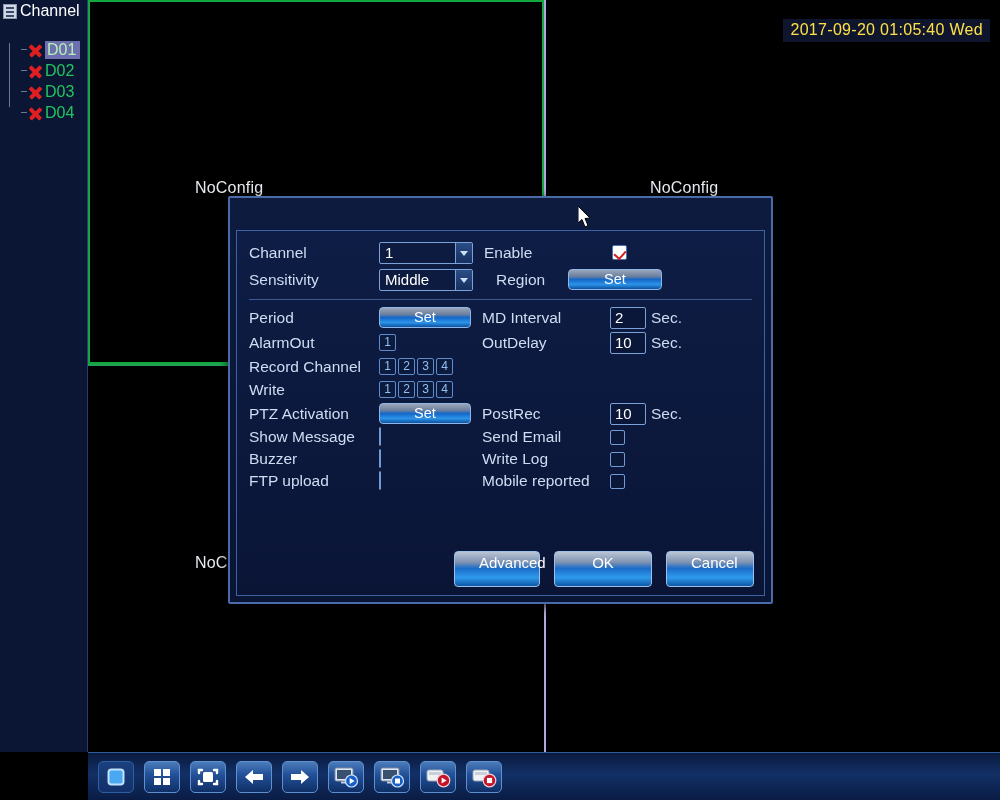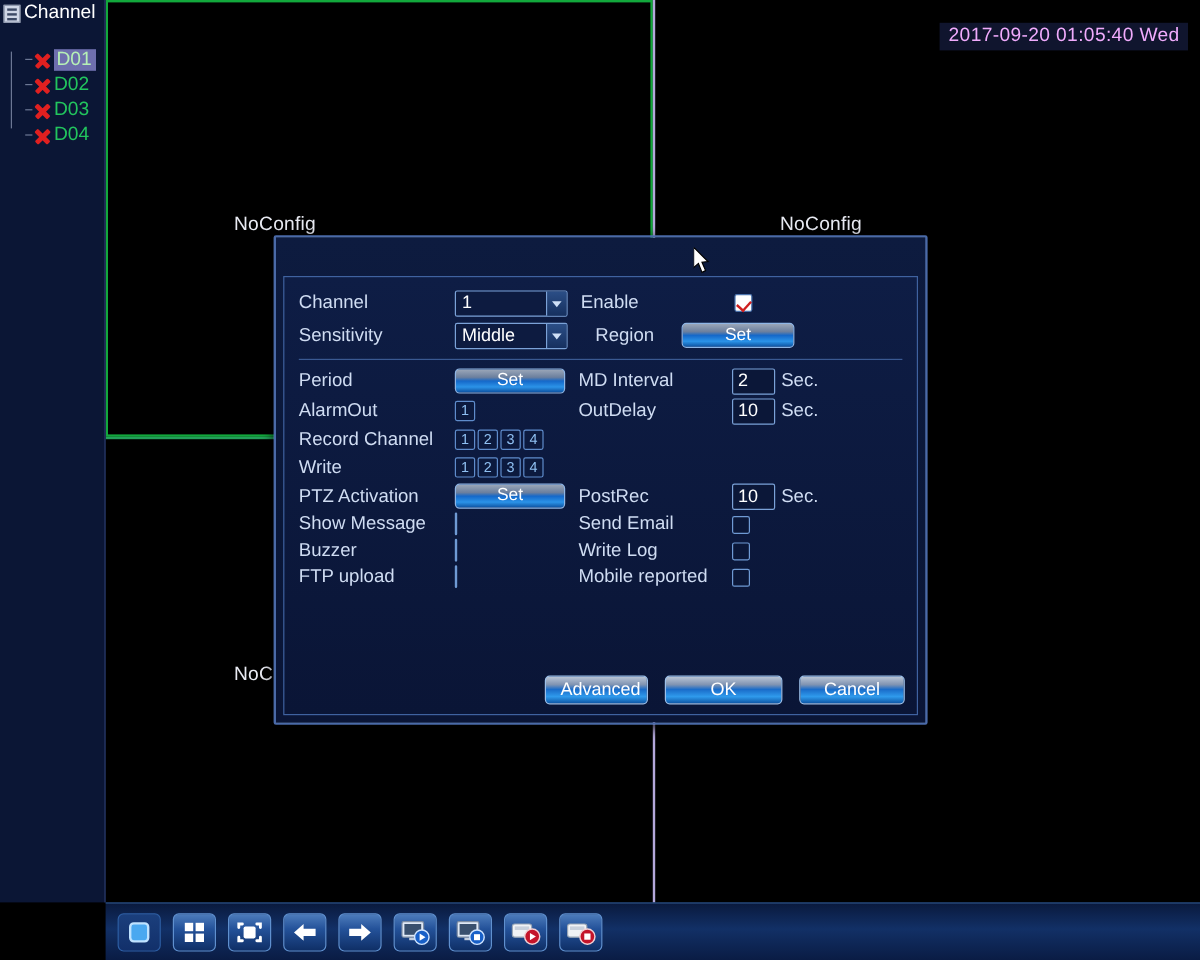--- a/index.html
+++ b/index.html
@@ -24,21 +24,21 @@
   .h-div-left { position: absolute; left: 88px; top: 364px; width: 457px; height: 2px;
            background: #23a05a; }
   .noconfig {
     position: absolute; color: #e8eaf2; font-size: 16px; letter-spacing: .2px;
     text-shadow: 0 0 3px #000;
   }
 
   
   .timestamp {
     position: absolute; right: 10px; top: 19px;
-    background: #10152e; color: #f0abfc;
+    background: #10152e; color: #fde047;
     font-size: 16px; padding: 2px 7px 3px 7px; letter-spacing: .3px;
     font-family: "Liberation Sans", sans-serif;
   }
 
   
   .sidebar {
     position: absolute; left: 0; top: 0; width: 88px; height: 752px;
     background: #0b1635;
     border-right: 1px solid #2a3a6b;
   }
@@ -165,24 +165,24 @@
   }
   .chgroup { display: flex; gap: 2px; }
 
   .hr { height: 1px; background: #3a5992; margin: 6px 0 5px 0; }
 
   .dlg-btns {
     position: absolute; left: 0; right: 0; bottom: 8px;
     display: flex; justify-content: flex-end; gap: 14px; padding-right: 10px;
   }
   .abtn {
-    height: 24px; border-radius: 4px; border: 1px solid #9cc0ea;
+    height: 36px; border-radius: 4px; border: 1px solid #9cc0ea;
     background: linear-gradient(180deg,#b9c4d4 0%, #7f93b2 30%, #1a6cc9 48%, #2f9aec 75%, #0e57a6 100%);
     color: #fff; font-size: 15px; line-height: 22px; text-align: center;
-    padding: 0 12px; cursor: pointer;
+    padding: 0 24px; cursor: pointer;
   }
   .abtn.ok { width: 98px; }
   .abtn.cancel { width: 88px; }
   .abtn.adv { width: 86px; }
 
   
   .cursor { position: absolute; left: 578px; top: 206px; width: 16px; height: 24px; }
 
   
   .toolbar {

